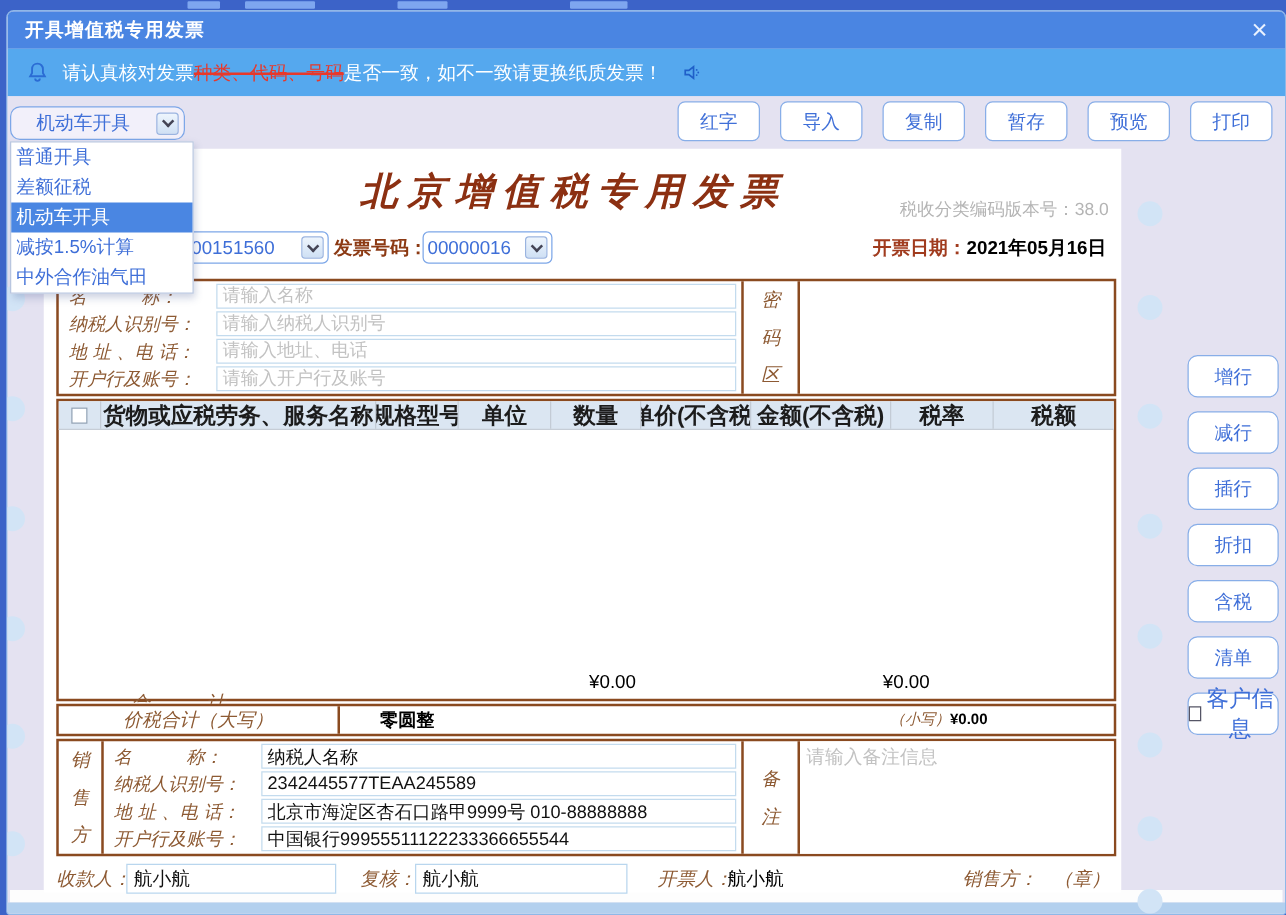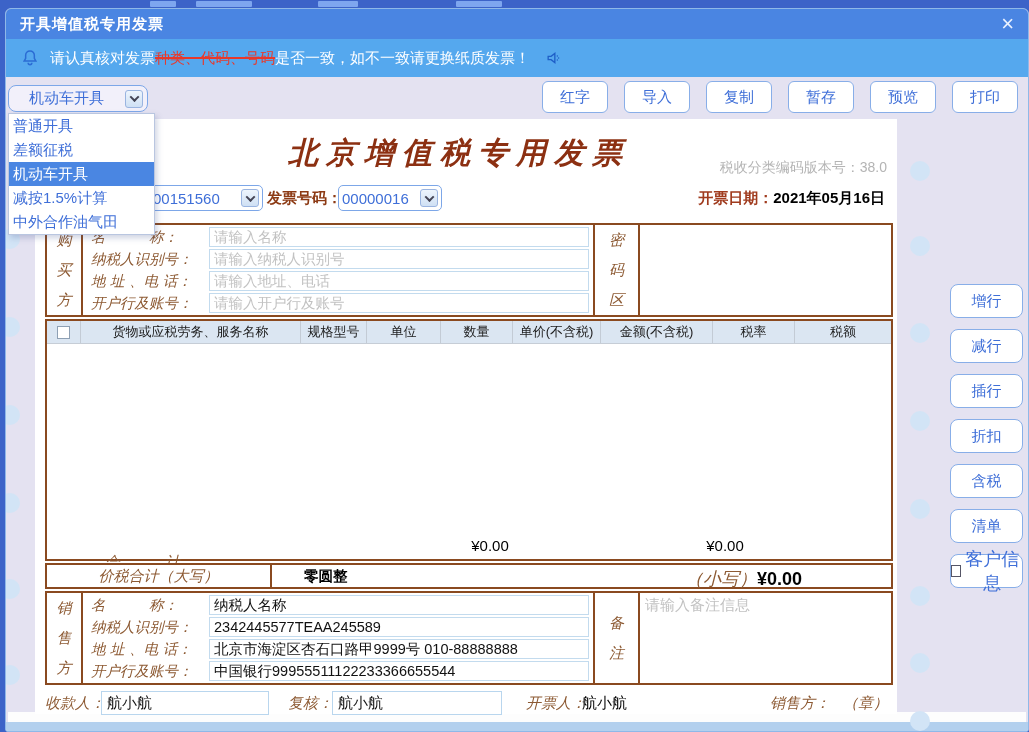--- a/index.html
+++ b/index.html
@@ -85,42 +85,42 @@
   .pw-left { width:45px; border-left:2px solid #8a4a20; border-right:2px solid #8a4a20; flex:0 0 auto; }
   .pw-area { width:253px; flex:0 0 auto; position:relative; }
   .rm-area textarea { position:absolute; inset:0; border:none; outline:none; resize:none;
                       font-size:15px; color:#111; padding:3px 5px; font-family:inherit; }
   .rm-area textarea::placeholder { color:#c2c2c2; }
 
   
   .grid-head, .grid-row { display:grid;
      grid-template-columns:34px 220px 66px 74px 72px 88px 112px 82px auto; }
   .grid-head { height:23px; background:#dbe6f2; border-bottom:1px solid #c6cdd6; }
-  .grid-head .hc { font-size:13px; color:#1c1c1c; display:flex; align-items:center; justify-content:center;
-                   border-right:1px solid #c3cbd5; white-space:nowrap; overflow:hidden; }
+  .grid-head .hc { font-size:18px; color:#1c1c1c; display:flex; align-items:center; justify-content:center;
+                   border-right:1px solid #c3cbd5; white-space:nowrap; overflow:hidden;font-weight:bold; }
   .grid-row { height:25px; border-bottom:1px solid #dcdcdc; }
   .grid-row .rc { border-right:1px solid #e2e2e2; display:flex; align-items:center; justify-content:center; }
   .cbx { width:13px; height:13px; border:1px solid #8ea0b4; background:#fff; display:inline-block; }
   .rate-select { width:60px; height:20px; border:1px solid #9aa7b4; background:#fff; display:flex;
                  align-items:center; padding:0 2px 0 5px; font-size:13.5px; color:#111; cursor:pointer; }
   .rate-select .chev { border-color:#555; width:6px; height:6px; margin-left:auto; }
   .items-fill { flex:1 1 auto; }
   .totals-row { position:relative; height:24px; flex:0 0 auto; }
   .totals-row .tlbl { position:absolute; left:58px; top:18px; color:#8d5a33; font-size:15px;
                       font-family:"DejaVu Serif","Liberation Serif",serif; font-style:italic; }
   .totals-row .tv { position:absolute; top:2px; width:90px; text-align:center; font-size:15px; color:#000; }
   .tv.amount { left:398px; } .tv.tax { left:633px; }
 
   
   .words-label { width:225px; border-right:2px solid #8a4a20; display:flex; align-items:center;
                  justify-content:center; color:#8d5a33; font-size:15px; flex:0 0 auto;
                  font-family:"DejaVu Serif","Liberation Serif",serif; font-style:italic; }
   .words-rest { flex:1; position:relative; }
   .words-rest .w { position:absolute; left:32px; top:2px; font-size:14.5px; color:#000; font-weight:bold; }
-  .words-rest .sm { position:absolute; left:413px; top:2px; font-size:18px; }
+  .words-rest .sm { position:absolute; left:440px; top:2px; font-size:12px; }
   .words-rest .sm .sl { color:#8d5a33; font-family:"DejaVu Serif","Liberation Serif",serif; font-style:italic; }
   .words-rest .sm .sv { color:#000; font-weight:bold; }
 
   
   .foot { position:absolute; left:10px; top:572px; width:848px; height:26px; font-size:15px; }
   .foot .flab { position:absolute; top:3px; color:#8d5a33;
                 font-family:"DejaVu Serif","Liberation Serif",serif; font-style:italic; }
   .foot input { position:absolute; top:0; height:24px; border:1px solid #b9d6ee; outline:none;
                 font-size:15px; color:#111; padding:0 5px; font-family:inherit; }
   .foot .ptext { position:absolute; top:3px; color:#000; }
@@ -226,23 +226,20 @@
             <span class="arrow-box">
                 <span class="chev"></span>
               </span>
           </div>
           <div class="date-line">
             <span class="lbl">开票日期：</span><span class="val">2021年05月16日</span>
           </div>
         </div>
 
         <div class="bbox box-buyer">
-          <div class="vcell party-left">
-            <div class="vlabel">购买方</div>
-          </div>
           <div class="rows-area">
             <div class="frow">
               <span class="flbl">名　　　称：</span>
               <input placeholder="请输入名称" style="">
             </div>
             <div class="frow">
               <span class="flbl">纳税人识别号：</span>
               <input placeholder="请输入纳税人识别号" style="">
             </div>
             <div class="frow">

